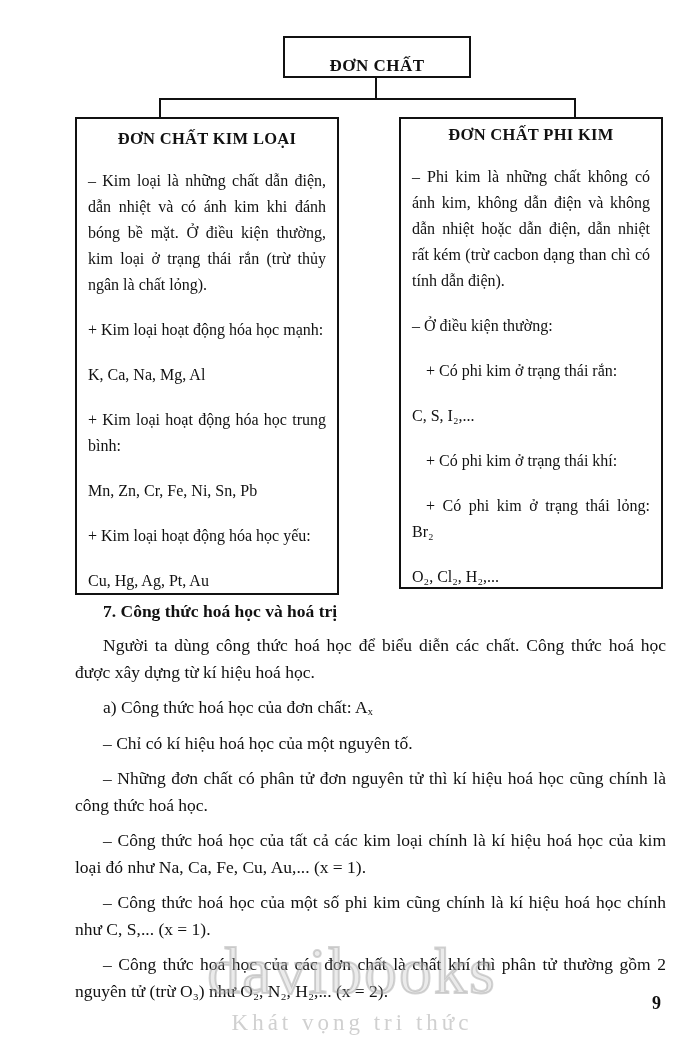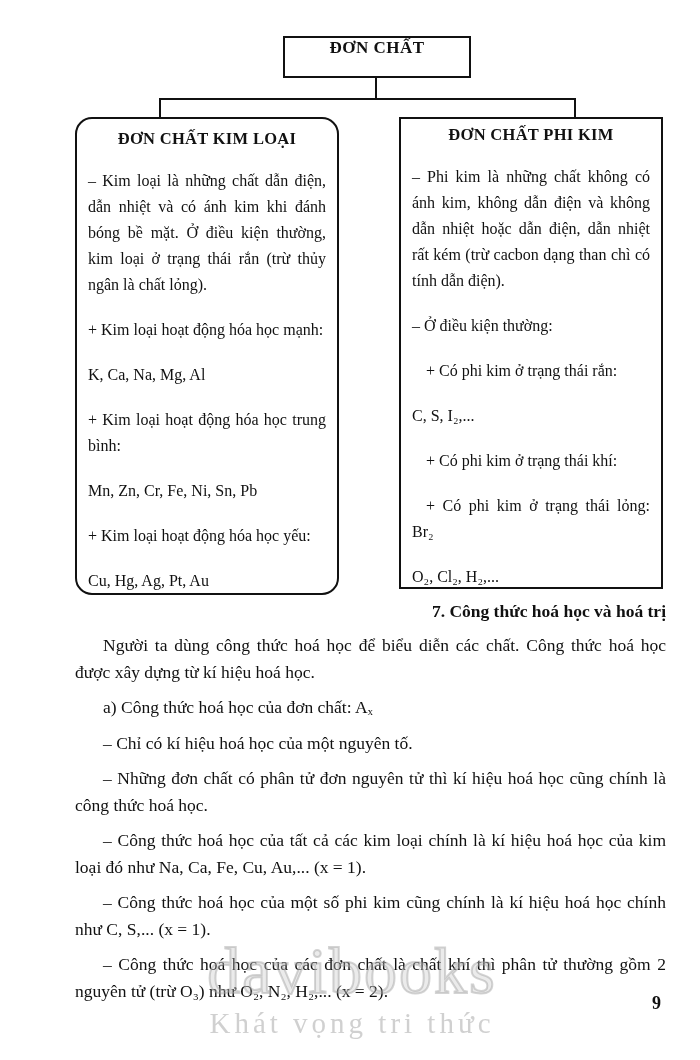--- a/index.html
+++ b/index.html
@@ -20,33 +20,33 @@
   
   .diagram-box {
     position: absolute;
     border: 2px solid #111111;
     background: #ffffff;
     box-sizing: border-box;
   }
   .root-box {
     left: 283px; top: 36px;
     width: 188px; height: 42px;
-    display: flex; align-items: flex-start; justify-content: center;
+    display: flex; align-items: flex-end; justify-content: center;
     font-weight: bold; font-size: 17px; letter-spacing: 0.5px;
   }
   .line {
     position: absolute;
     background: #111111;
   }
   .vline-root  { left: 375px; top: 78px; width: 2px; height: 20px; }
   .hline       { left: 159px; top: 98px; width: 417px; height: 2px; }
   .vstub-left  { left: 159px; top: 100px; width: 2px; height: 17px; }
   .vstub-right { left: 574px; top: 100px; width: 2px; height: 17px; }
 
-  .metal-box    { left: 75px;  top: 117px; width: 264px; height: 478px; padding: 8px 11px; border-radius: 17px; }
+  .metal-box    { left: 75px;  top: 117px; width: 264px; height: 478px; padding: 8px 11px; }
   .nonmetal-box { left: 399px; top: 117px; width: 264px; height: 472px; padding: 4px 11px; }
 
   .box-title {
     text-align: center;
     font-weight: bold;
     font-size: 16.5px;
     margin: 2px 0 6px 0;
     letter-spacing: 0.3px;
   }
   .box-p {
@@ -62,21 +62,20 @@
   .main-text {
     position: absolute;
     left: 75px; top: 601px;
     width: 591px;
   }
   .section-heading {
     font-weight: bold;
     font-size: 17.5px;
     padding-left: 28px;
     margin: 0 0 10px 0;
-    text-align: right;
   }
   .para {
     font-size: 17.5px;
     line-height: 26.5px;
     text-align: justify;
     text-indent: 28px;
     margin: 0 0 9px 0;
   }
   .para.italic { }
 
@@ -89,21 +88,21 @@
     user-select: none;
   }
   .wm-title {
     font-size: 66px;
     line-height: 66px;
     color: rgba(190,190,190,0.30);
     -webkit-text-stroke: 2px rgba(160,160,160,0.45);
     letter-spacing: 2px;
   }
   .wm-sub {
-    font-size: 29px;
+    font-size: 23px;
     line-height: 34px;
     margin-top: 2px;
     color: rgba(170,170,170,0.55);
     letter-spacing: 4px;
   }
 
   .page-number {
     position: absolute;
     left: 652px; top: 993px;
     font-size: 18px;

